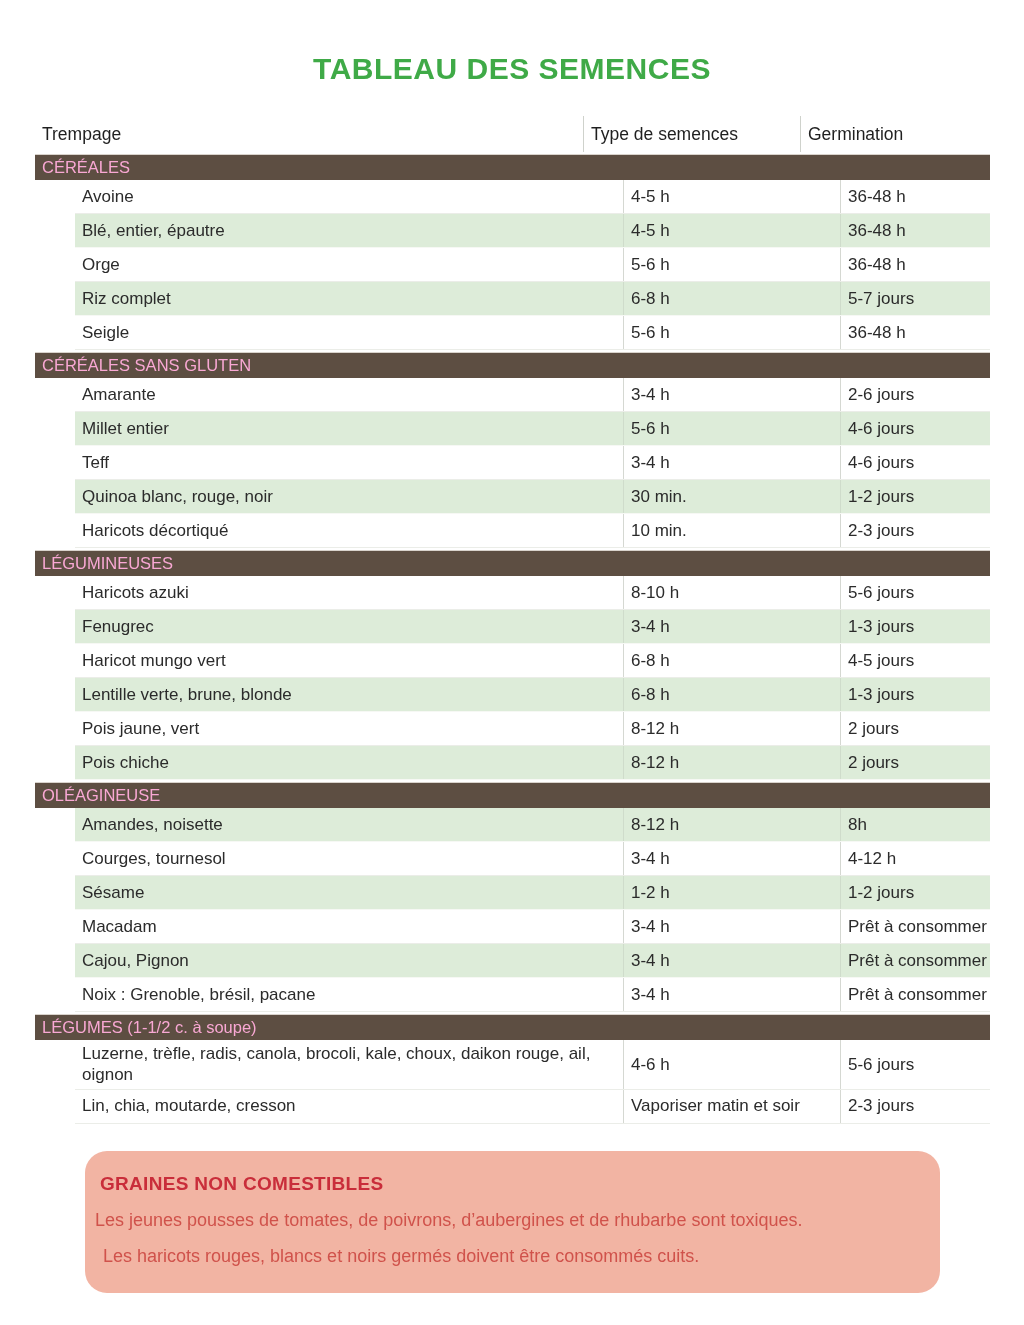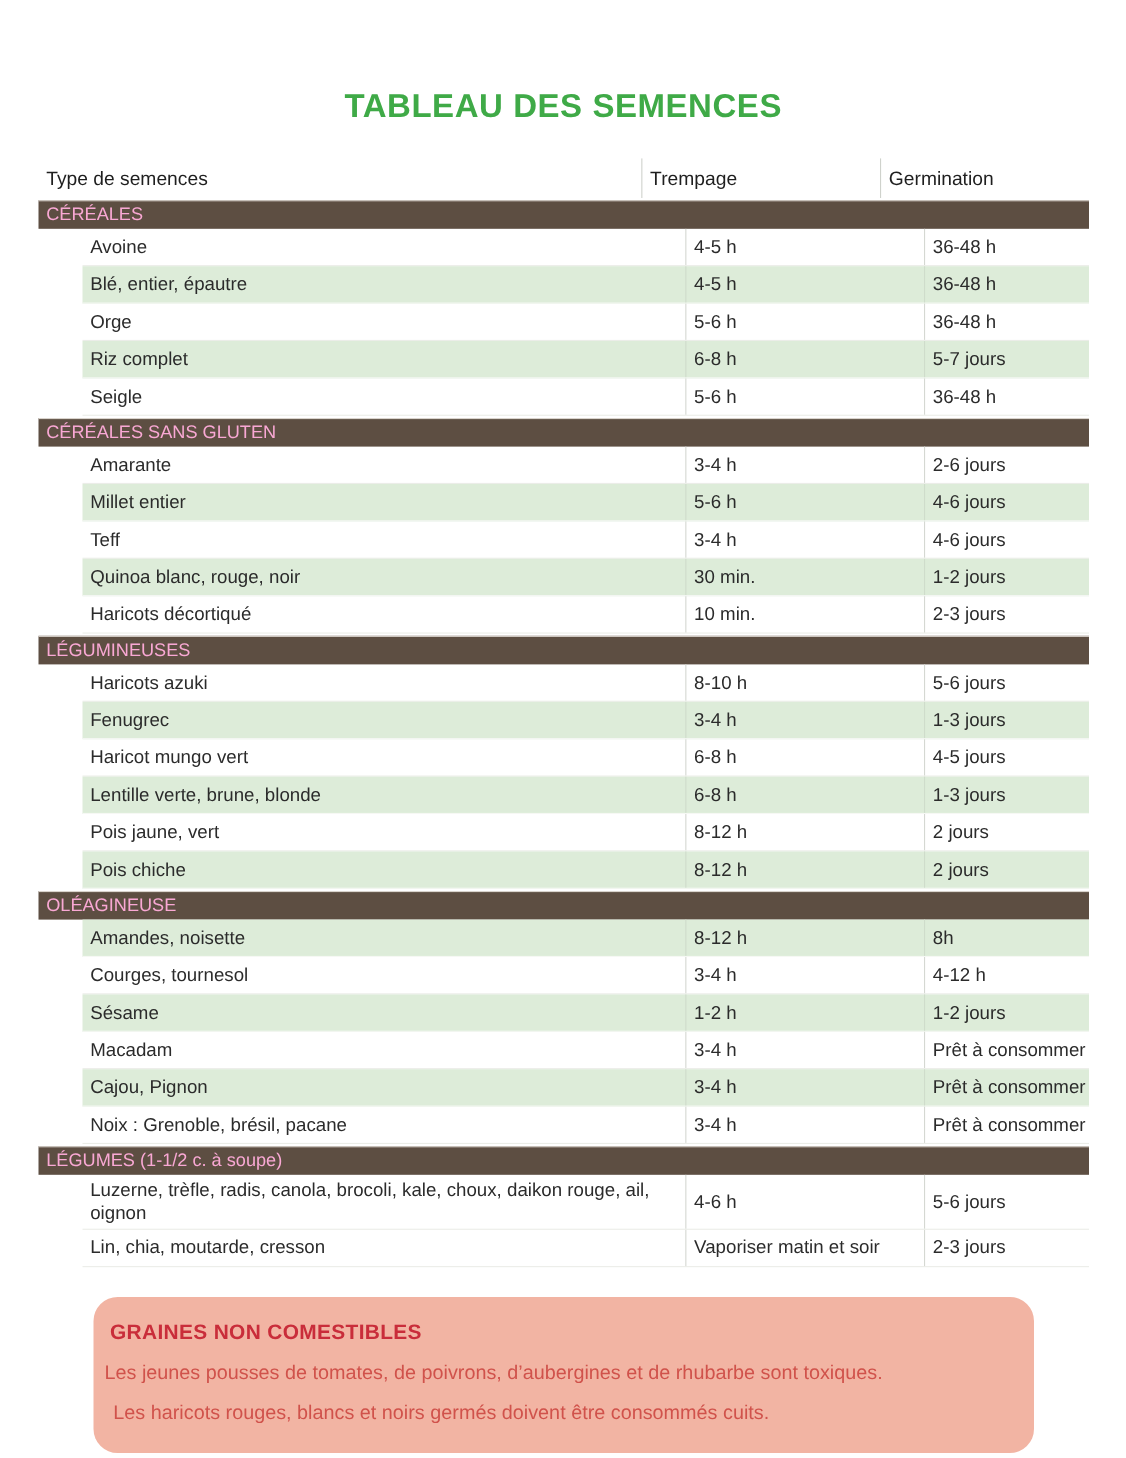--- a/index.html
+++ b/index.html
@@ -14,21 +14,21 @@
   html,body{margin:0;padding:0;background:#fff;}
   body{
     width:1024px;height:1325px;
     font-family:"Liberation Sans", sans-serif;
     color:var(--ink);
     overflow:hidden;
   }
   .page{width:1024px;height:1325px;position:relative;}
 
   .title{
-    margin:0;padding-top:80px;
+    margin:0;padding-top:52px;
     text-align:center;
     color:var(--green);
     font-size:30px;font-weight:bold;
     letter-spacing:.5px;
   }
 
   .table-wrap{
     margin:30px 34px 0 35px;
     width:955px;
   }
@@ -98,22 +98,22 @@
 </style>
 </head>
 <body>
 
 <div class="page">
 
   <h1 class="title">TABLEAU DES SEMENCES</h1>
 
   <div class="table-wrap">
     <div class="grid-row col-header">
+      <div class="cell">Trempage</div>
       <div class="cell">Type de semences</div>
-      <div class="cell">Trempage</div>
       <div class="cell">Germination</div>
     </div>
     <div id="table-body">
         <div class="section-bar">CÉRÉALES</div>
         <div class="grid-row row">
           <div class="cell">Avoine</div>
           <div class="cell">4-5 h</div>
           <div class="cell">36-48 h</div>
         </div>
         <div class="grid-row row shaded">

